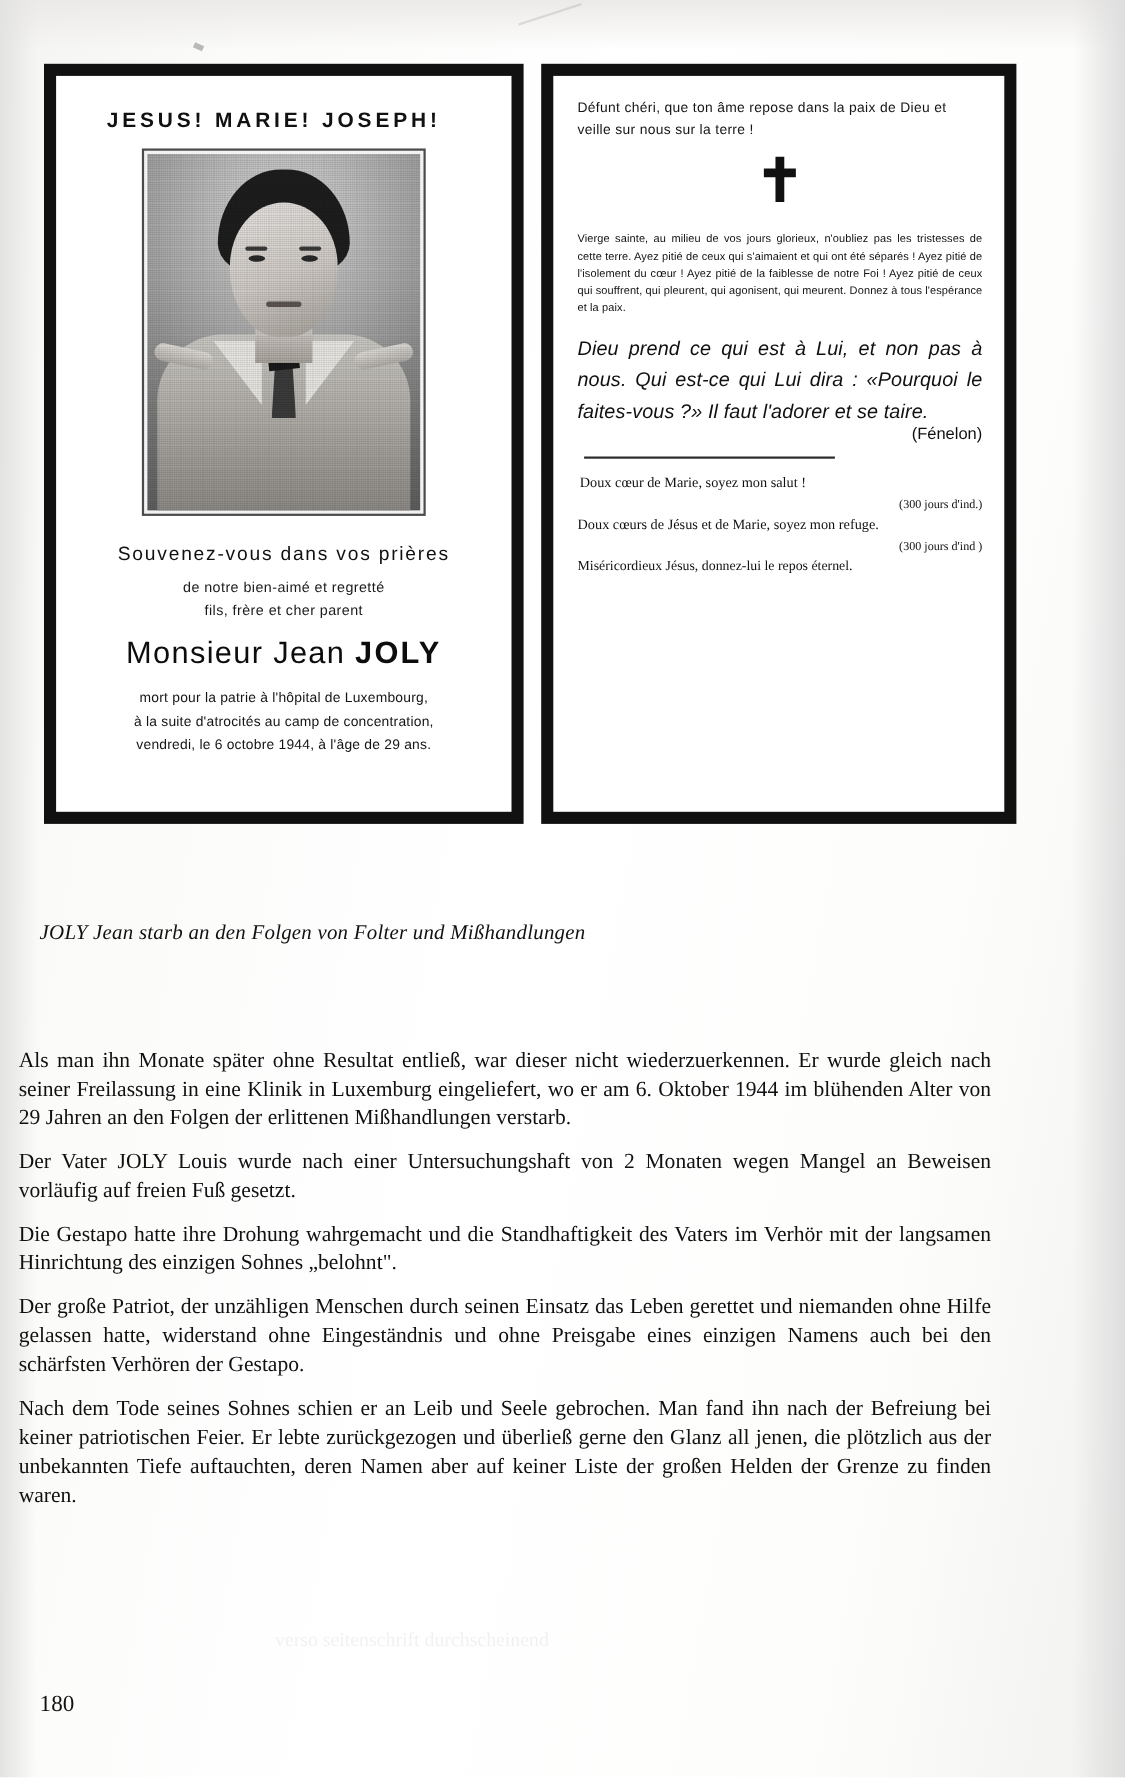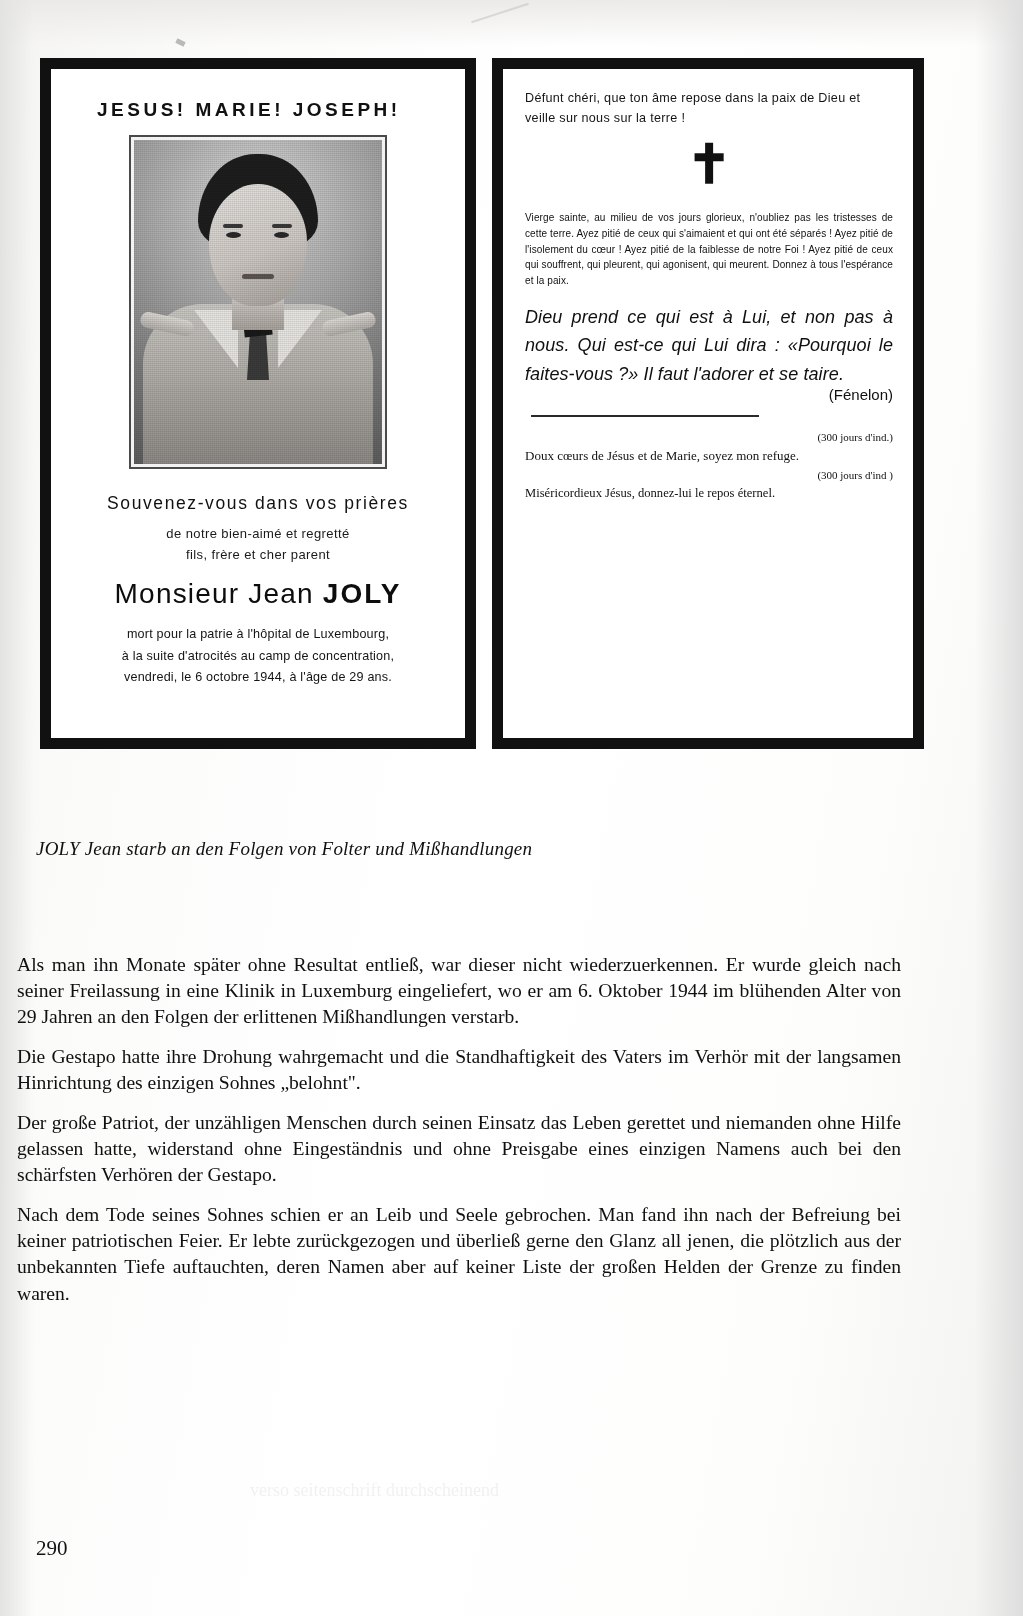--- a/index.html
+++ b/index.html
@@ -379,32 +379,34 @@
 
     <div class="card card-right">
       <div class="card-inner-right">
         <div class="defunt">Défunt chéri, que ton âme repose dans la paix de Dieu et veille sur nous sur la terre !</div>
         <div class="cross">✝</div>
         <div class="prayer">Vierge sainte, au milieu de vos jours glorieux, n'oubliez pas les tristesses de cette terre.  Ayez pitié de ceux qui s'aimaient et qui ont été séparés ! Ayez pitié de l'isolement du cœur ! Ayez pitié de la faiblesse de notre Foi ! Ayez pitié de ceux qui souffrent, qui pleurent, qui agonisent, qui meurent. Donnez à tous l'espérance et la paix.</div>
         <div class="prayer2">Dieu prend ce qui est à Lui, et non pas à nous.  Qui est-ce qui Lui dira : «Pourquoi le faites-vous ?» Il faut l'adorer et se taire.</div>
         <div class="attrib">(Fénelon)</div>
         <div class="divider"></div>
         <div class="indulgences">
+          <div class="ind-line ind-1">Doux cœur de Marie, soyez mon salut !</div>
           <div class="ind-note">(300 jours d'ind.)</div>
           <div class="ind-line ind-2">Doux cœurs de Jésus et de Marie, soyez mon refuge.</div>
           <div class="ind-note">(300 jours d'ind )</div>
           <div class="ind-line ind-3">Miséricordieux Jésus, donnez-lui le repos éternel.</div>
         </div>
       </div>
     </div>
   </div>
 
   <div class="caption">JOLY Jean starb an den Folgen von Folter und Mißhandlungen</div>
 
   <div class="body-text">
     <p>Als man ihn Monate später ohne Resultat entließ, war dieser nicht wiederzuerkennen. Er wurde gleich nach seiner Freilassung in eine Klinik in Luxemburg eingeliefert, wo er am 6. Oktober 1944 im blühenden Alter von 29 Jahren an den Folgen der erlittenen Mißhandlungen verstarb.</p>
+    <p>Der Vater JOLY Louis wurde nach einer Untersuchungshaft von 2 Monaten wegen Mangel an Beweisen vorläufig auf freien Fuß gesetzt.</p>
     <p>Die Gestapo hatte ihre Drohung wahrgemacht und die Standhaftigkeit des Vaters im Verhör mit der langsamen Hinrichtung des einzigen Sohnes „belohnt".</p>
     <p>Der große Patriot, der unzähligen Menschen durch seinen Einsatz das Leben gerettet und niemanden ohne Hilfe gelassen hatte, widerstand ohne Eingeständnis und ohne Preisgabe eines einzigen Namens auch bei den schärfsten Verhören der Gestapo.</p>
     <p>Nach dem Tode seines Sohnes schien er an Leib und Seele gebrochen. Man fand ihn nach der Befreiung bei keiner patriotischen Feier. Er lebte zurückgezogen und überließ gerne den Glanz all jenen, die plötzlich aus der unbekannten Tiefe auftauchten, deren Namen aber auf keiner Liste der großen Helden der Grenze zu finden waren.</p>
   </div>
 
-  <div class="page-number">290</div>
+  <div class="page-number">180</div>
 </div>
 
 </body></html>

